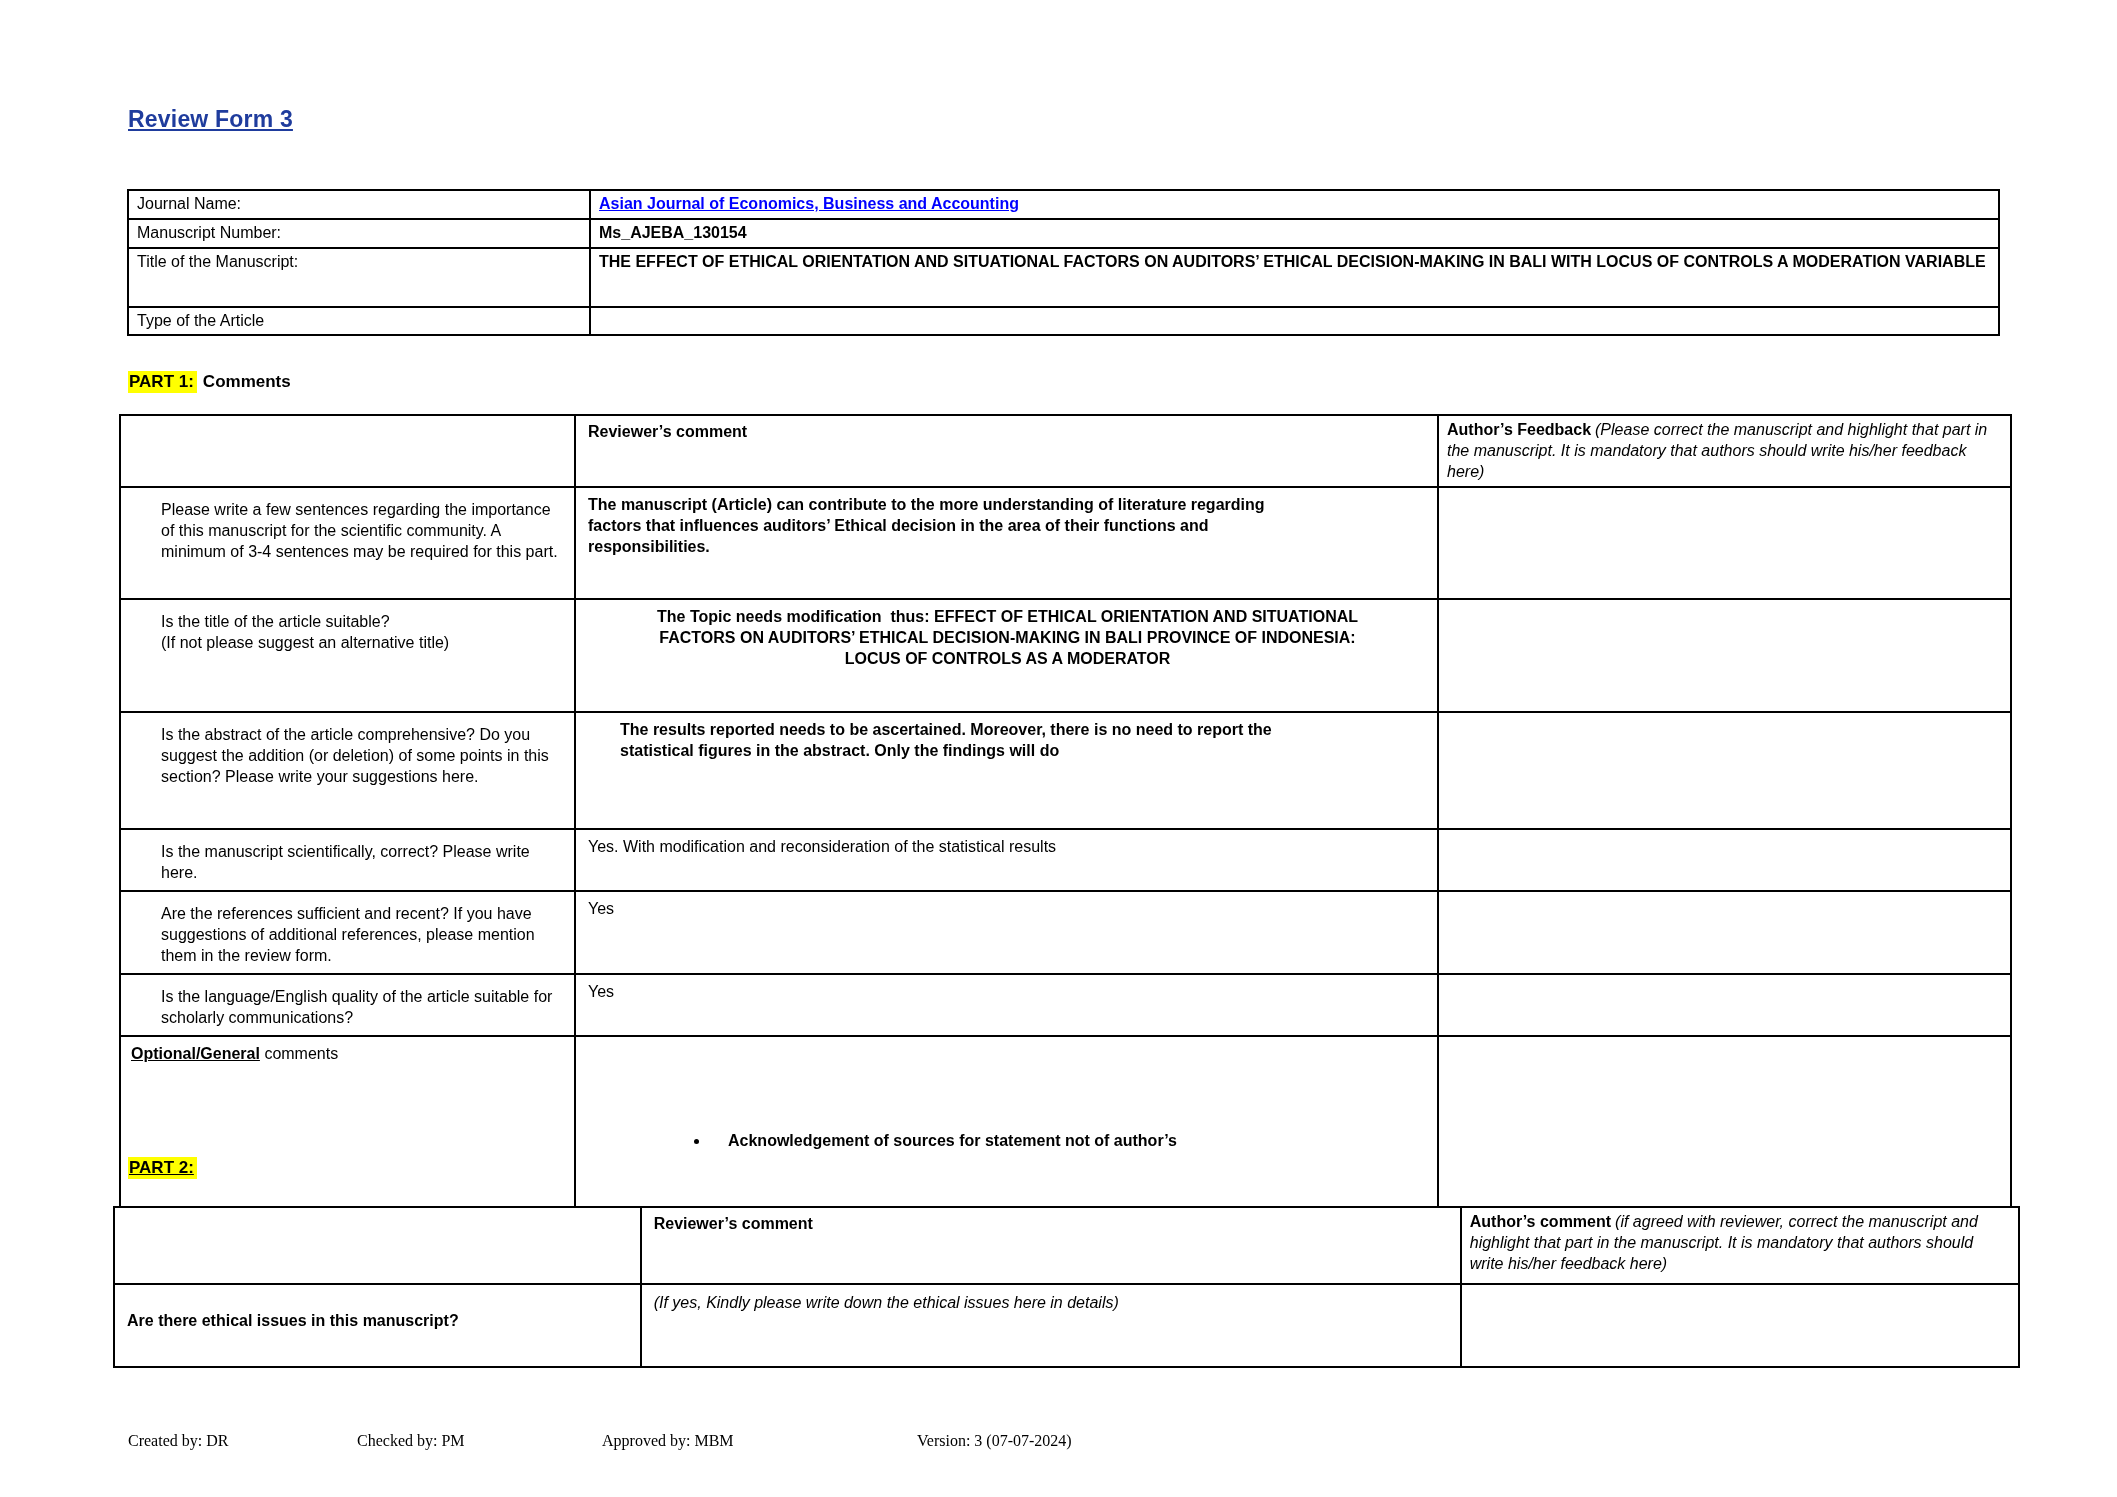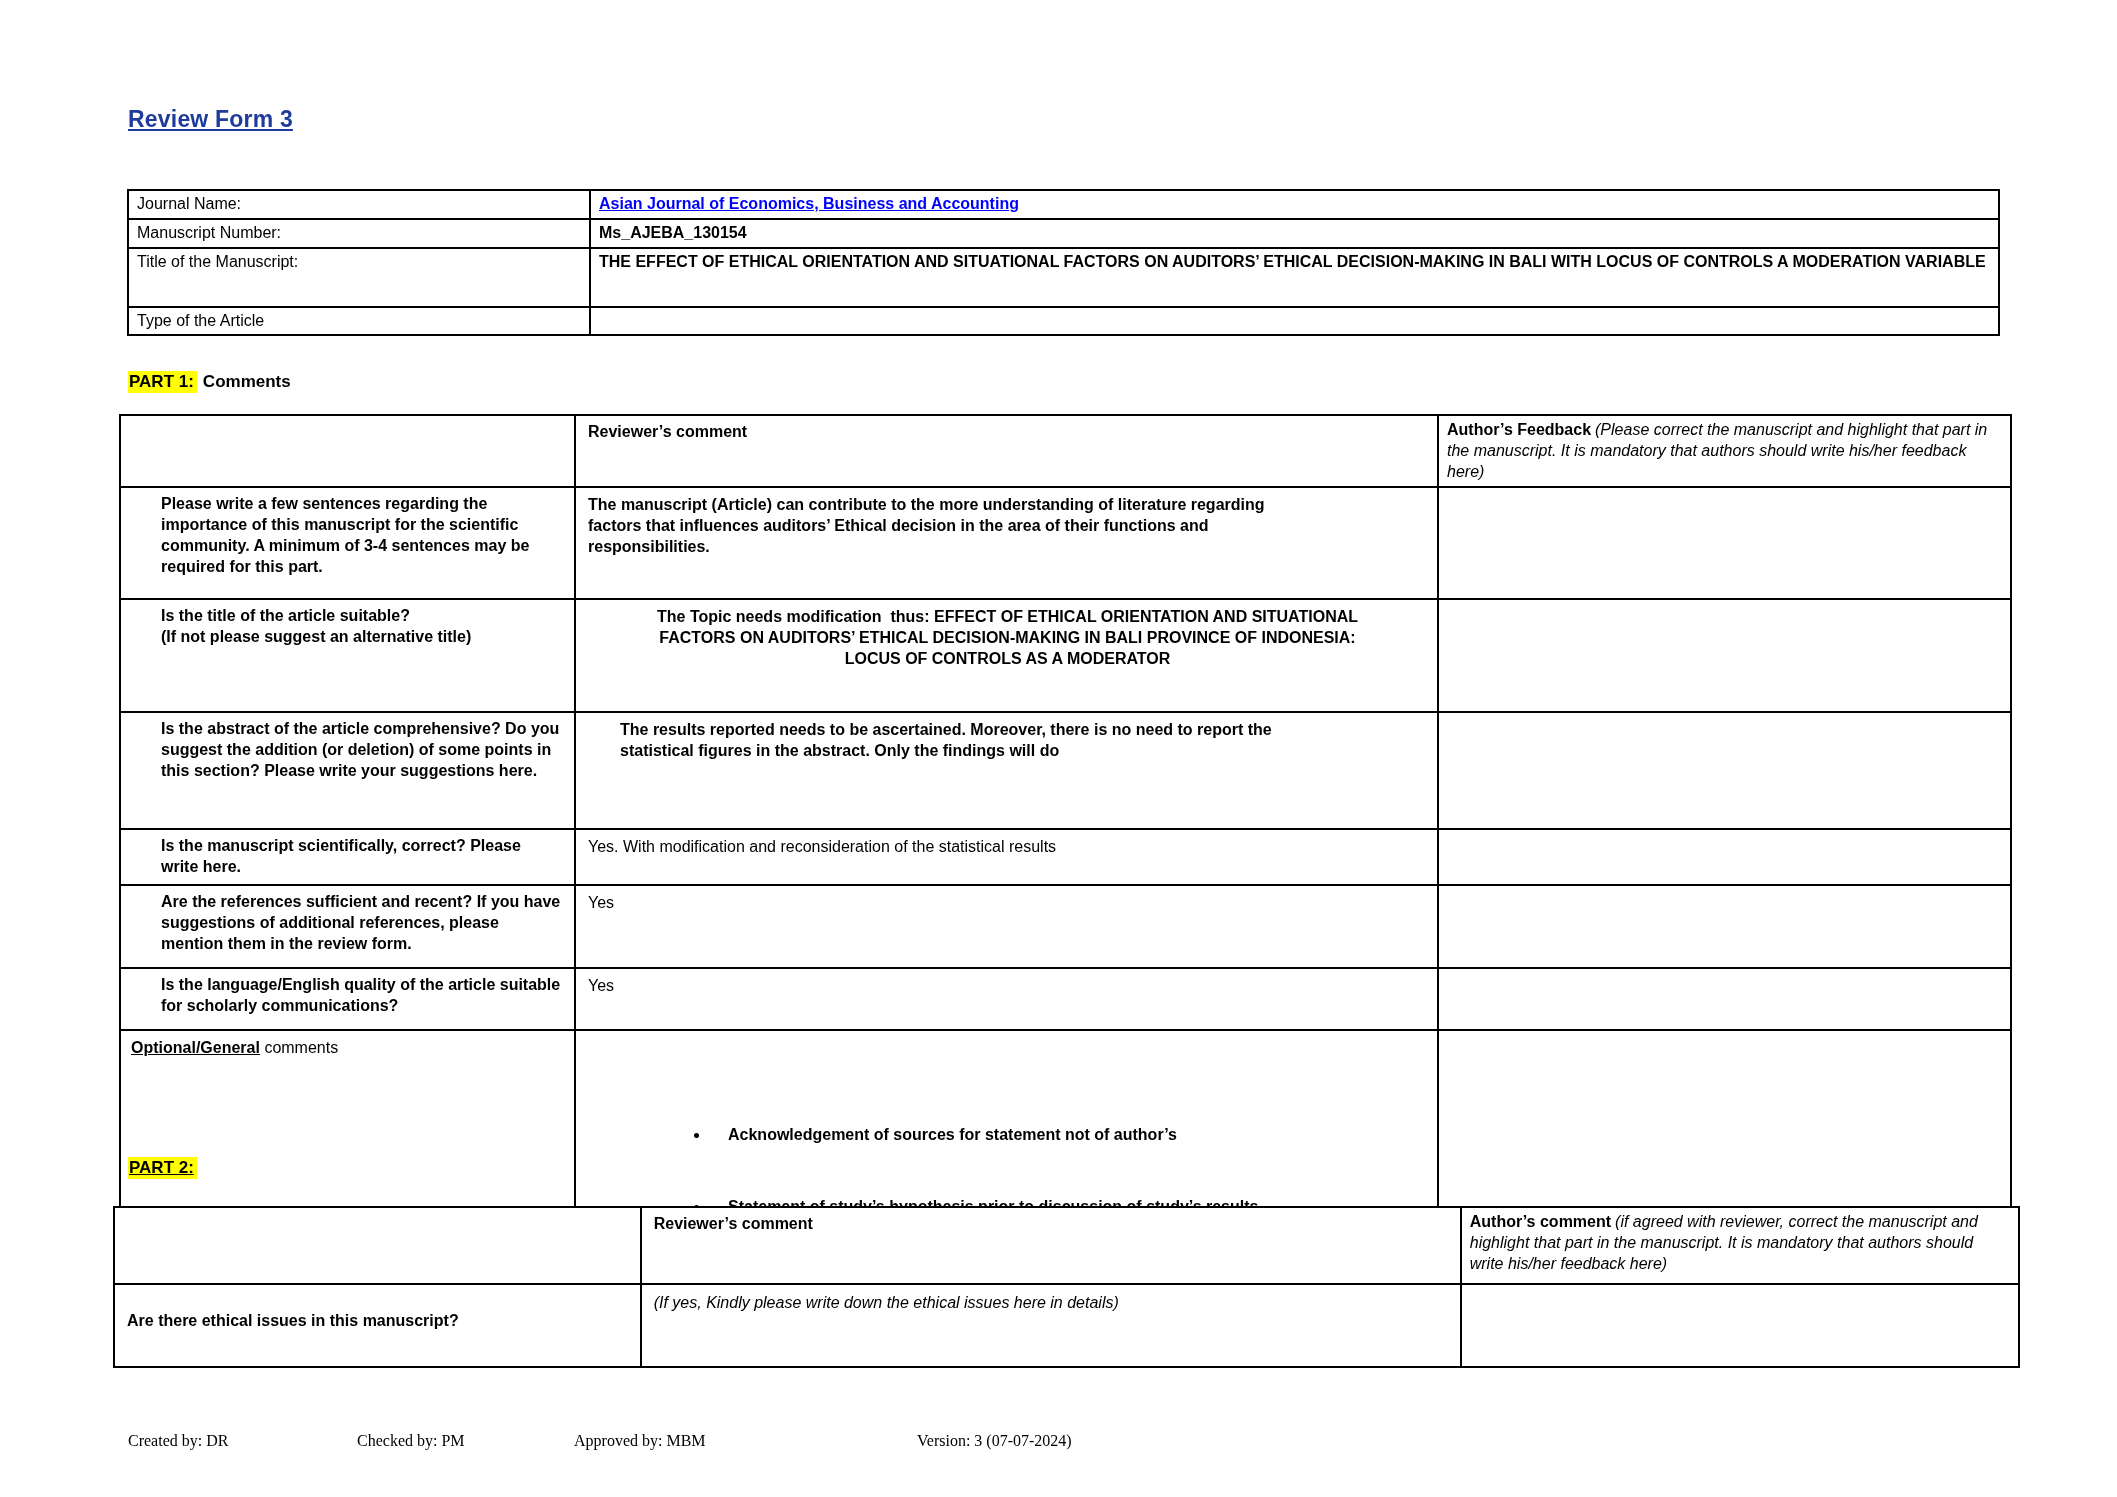--- a/index.html
+++ b/index.html
@@ -54,21 +54,21 @@
   .hl { background: #ffff00; padding: 1px 3px 2px 1px; }
   .hl-underline { text-decoration: underline; }
   .heading-rest { margin-left: 6px; }
   
   .part1-table { left: 119px; top: 414px; width: 1891px; }
   .p1-col1 { width: 455px; } .p1-col2 { width: 863px; } .p1-col3 { width: 573px; }
   .p1-hrow  { height: 65px; }
   .p1-r1 { height: 112px; } .p1-r2 { height: 113px; } .p1-r3 { height: 117px; }
   .p1-r4 { height: 45px; }  .p1-r5 { height: 83px; }  .p1-r6 { height: 62px; }
   .p1-r7 { height: 113px; }
-  .q-cell { font-weight: bold; padding: 6px 12px 6px 40px; }
+  .q-cell { font-weight: normal; padding: 12px 12px 6px 40px; }
   .c-cell { padding: 7px 12px 6px 12px; }
   .c-bold { font-weight: bold; }
   .c-r1 { padding-right: 130px; }
   .c-right { text-align: center; font-weight: bold; padding-right: 10px; }
   .c-indent { padding-left: 44px; padding-right: 60px; }
   .header-cell { font-weight: bold; padding: 6px 10px 6px 12px; }
   .author-note { font-weight: normal; font-style: italic; }
   .author-title { font-weight: bold; margin-right: 4px; }
   .fb-cell { padding: 4px 8px; }
   .fb-cell .author-note { font-style: italic; }
@@ -86,21 +86,21 @@
   .p2-r1  { height: 83px; }
   .p2-q-cell { font-weight: bold; padding: 26px 12px 6px 12px; }
   .p2-c-cell { padding: 8px 12px; }
   .italic-underline { font-style: italic; }
   
   .footer-item {
     position: absolute; top: 1432px;
     font-family: "Liberation Serif", serif;
     font-size: 16px; color: #000;
   }
-  .f1 { left: 128px; } .f2 { left: 357px; } .f3 { left: 574px; } .f4 { left: 917px; }
+  .f1 { left: 128px; } .f2 { left: 357px; } .f3 { left: 602px; } .f4 { left: 917px; }
 </style>
 </head>
 <body>
 
 <div class="page-title">Review Form 3</div>
 
 <table class="journal-table">
   <tbody>
       <tr class="jt-r1">
     <td class="label-col">Journal Name:</td>

